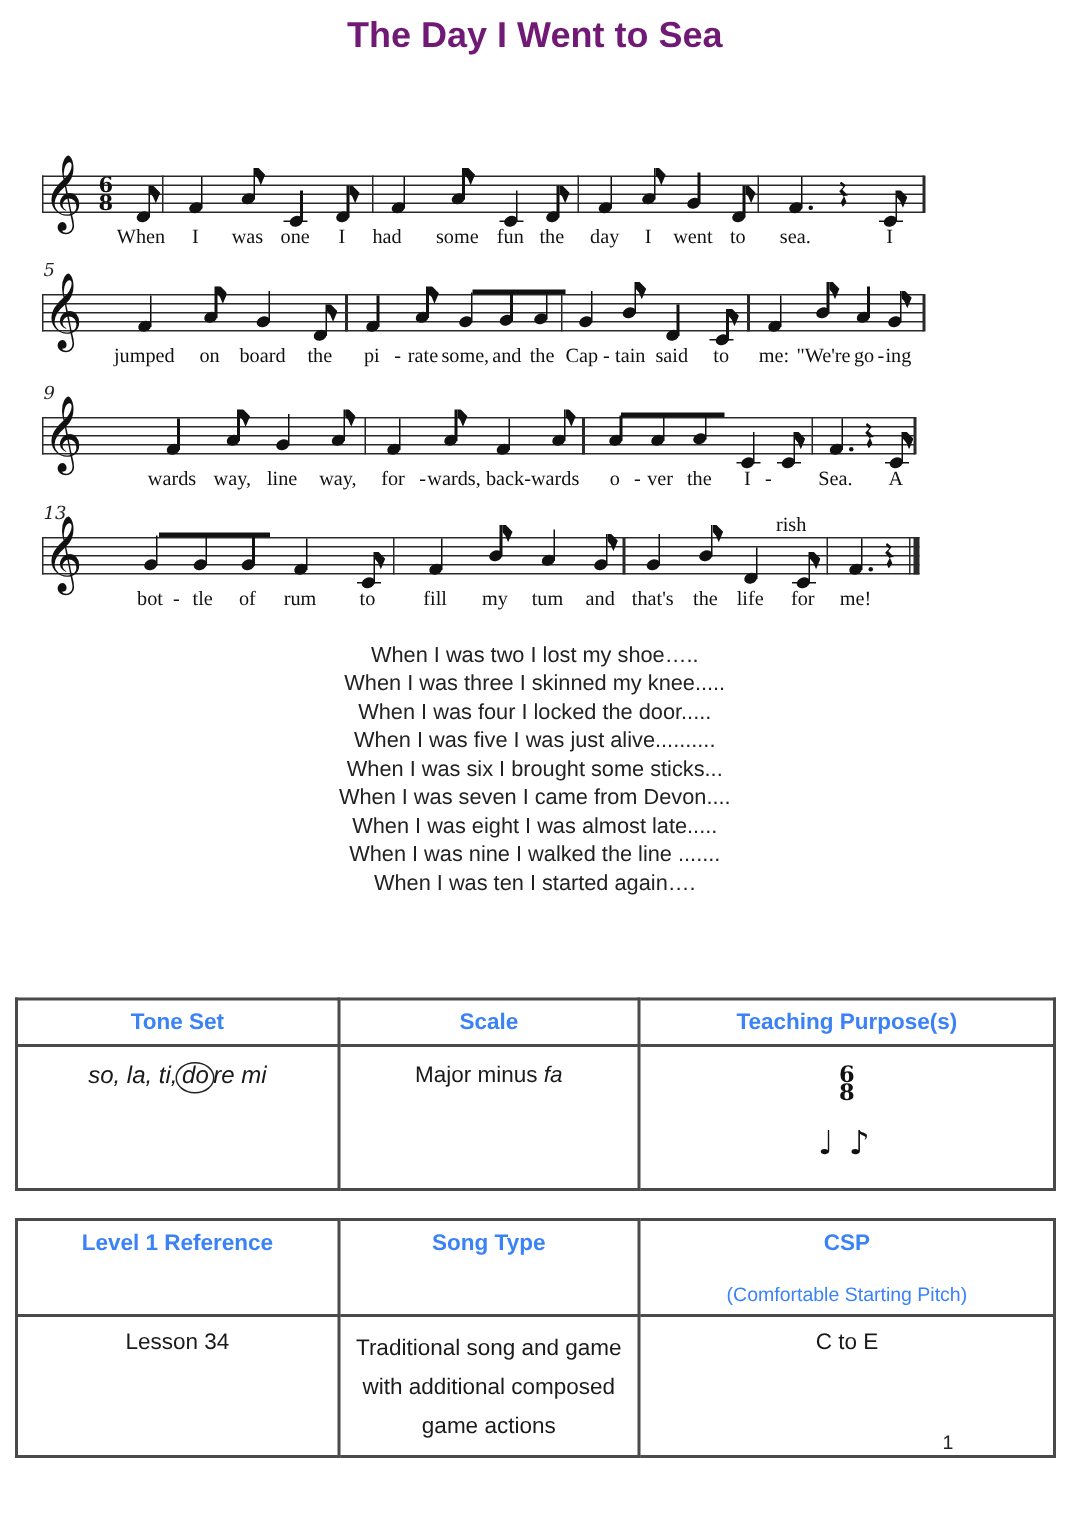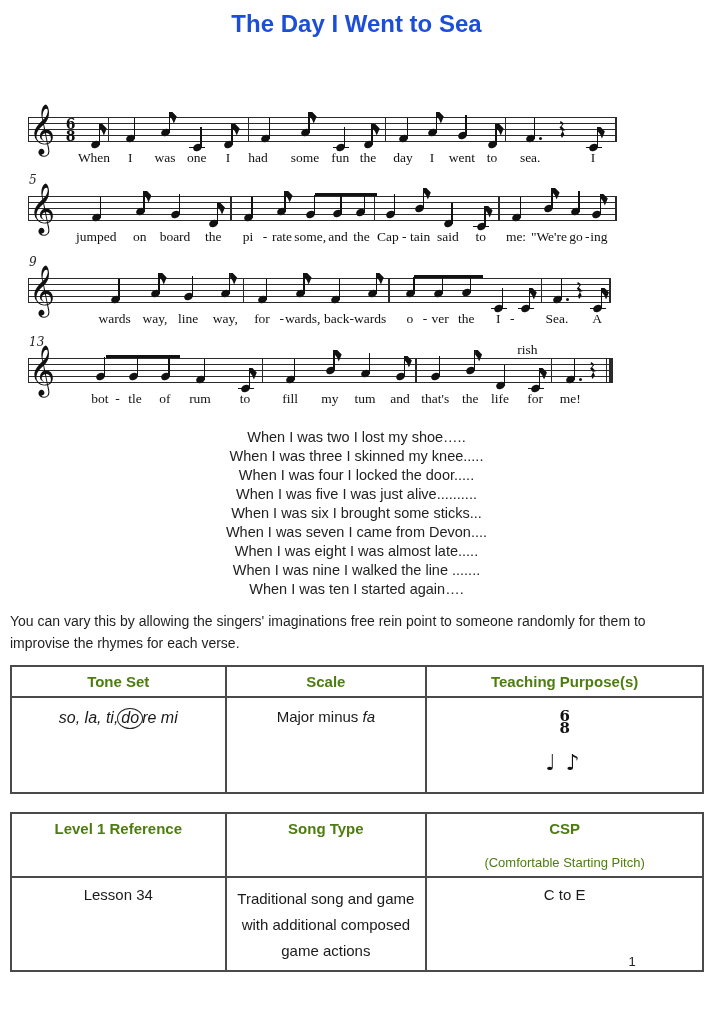--- a/index.html
+++ b/index.html
@@ -2,21 +2,21 @@
 <html><head>
 <meta charset="utf-8">
 <style>
   * { margin:0; padding:0; box-sizing:border-box; }
   html,body { background:#ffffff; }
   .page {
     position:relative; width:713px; height:1024px; background:#fff;
     font-family:"Liberation Sans", sans-serif; color:#1a1a1a; overflow:hidden;
   }
   .title { position:absolute; top:10px; left:0; width:100%; text-align:center;
-    font-size:24px; font-weight:bold; color:#1d4ed8; }
+    font-size:24px; font-weight:bold; color:#701a75; }
   .subtitle { position:absolute; top:62px; left:0; width:100%; text-align:center;
     font-size:14px; color:#222; }
 
   
   #score { position:absolute; inset:0; }
   .sys { position:absolute; height:26px; }
   .sline { position:absolute; left:0; width:100%; height:1px; background:#2a2a2a; }
   .bar { position:absolute; top:0; width:1.3px; height:25px; background:#2a2a2a; }
   .bar.thick { width:4px; }
   .clef { position:absolute; left:1px; top:-10px; font-family:"DejaVu Sans", sans-serif;
@@ -47,21 +47,21 @@
   .note-par { position:absolute; top:611px; left:10px; width:694px;
     font-size:14px; line-height:21.5px; color:#1f1f1f; }
 
   
   table { border-collapse:collapse; table-layout:fixed; width:694px;
     font-family:"Liberation Sans", sans-serif; }
   .tbl { position:absolute; left:10px; }
   #tone-table { top:665px; }
   #ref-table { top:812px; }
   th, td { border:2px solid #4a4a4a; text-align:center; vertical-align:top; }
-  th { font-size:15px; font-weight:bold; color:#4d7c0f; padding:6px 20px 6px; }
+  th { font-size:15px; font-weight:bold; color:#3b82f6; padding:6px 20px 6px; }
   td { font-size:15px; color:#1a1a1a; padding:10px 6px 6px; }
   col.c1 { width:31%; } col.c2 { width:29%; } col.c3 { width:40%; }
   #tone-table td { height:96px; }
   .it { font-style:italic; }
   .circ { display:inline-block; border:1.6px solid #222; border-radius:50%;
     padding:0 3px 1px; margin:0 -1px; font-style:italic; }
   .tscell { font-family:"DejaVu Serif", serif; font-weight:bold; font-size:15px;
     line-height:12px; color:#111; padding-top:2px; }
   .rnotes { margin-top:16px; font-family:"DejaVu Sans", sans-serif; font-size:22px;
     color:#111; letter-spacing:10px; text-indent:6px; }
@@ -501,21 +501,20 @@
     <div>When I was three I skinned my knee.....</div>
     <div>When I was four I locked the door.....</div>
     <div>When I was five I was just alive..........</div>
     <div>When I was six I brought some sticks...</div>
     <div>When I was seven I came from Devon....</div>
     <div>When I was eight I was almost late.....</div>
     <div>When I was nine I walked the line .......</div>
     <div>When I was ten I started again….</div>
   </div>
 
-  <div class="note-par">You can vary this by allowing the singers' imaginations free rein point to someone randomly for them to improvise the rhymes for each verse.</div>
 
   <table class="tbl" id="tone-table">
     <colgroup>
         <col class="c1">
         <col class="c2">
         <col class="c3">
       </colgroup>
     <tbody>
         <tr>
       <th>Tone Set</th>

